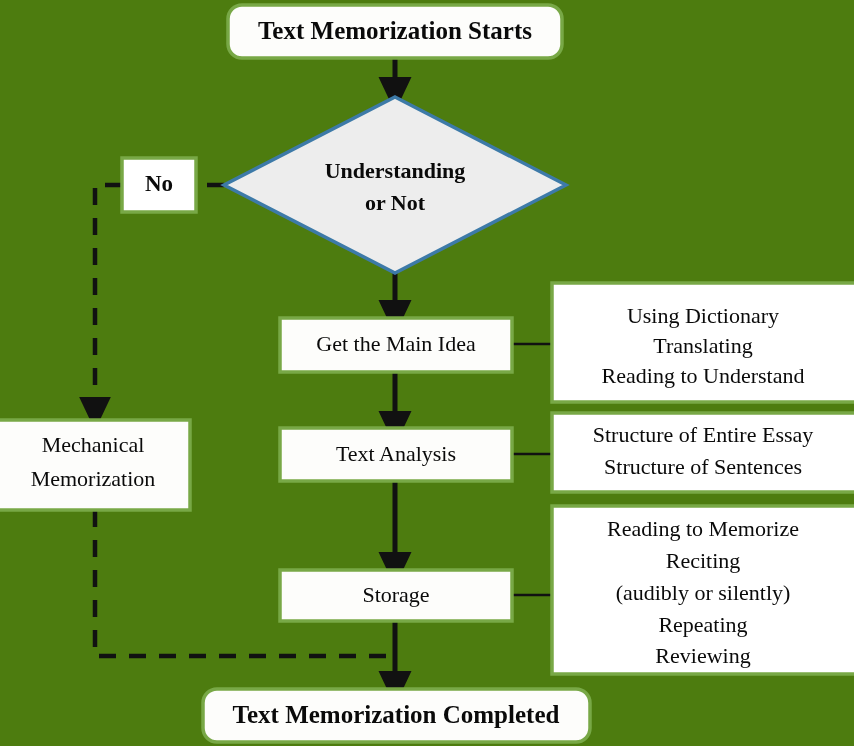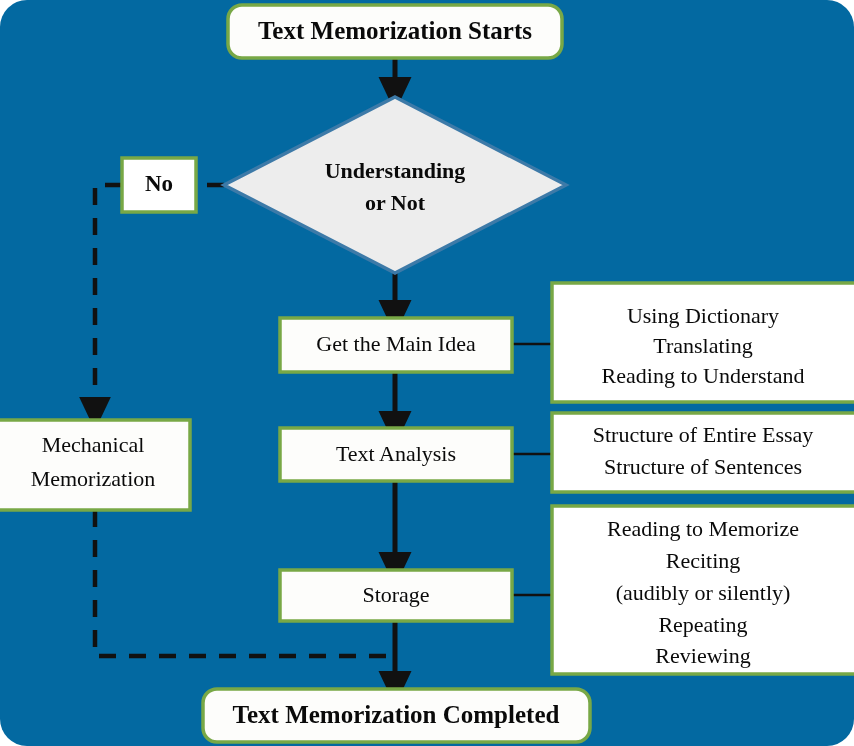--- a/index.html
+++ b/index.html
@@ -4,24 +4,23 @@
 <style>
   html, body {
     margin: 0;
     padding: 0;
     background: #ffffff;
   }
   #flowchart-root {
     position: relative;
     width: 854px;
     height: 746px;
-    background: #0369a1;
+    background: #4d7c0f;
     overflow: hidden;
     font-family: "Liberation Serif", "DejaVu Serif", serif;
-    border-radius: 27px;
   }
   svg.chart-layer {
     position: absolute;
     top: 0;
     left: 0;
     width: 854px;
     height: 746px;
   }
   .node-text {
     font-family: "Liberation Serif", "DejaVu Serif", serif;

